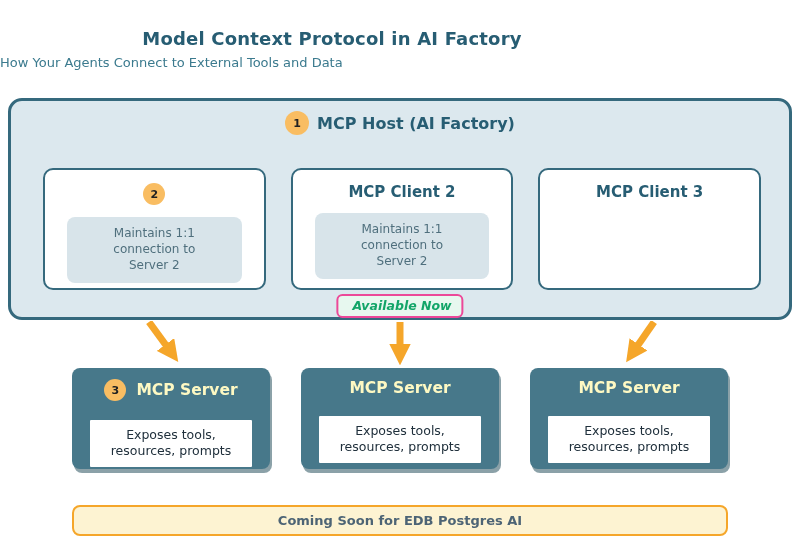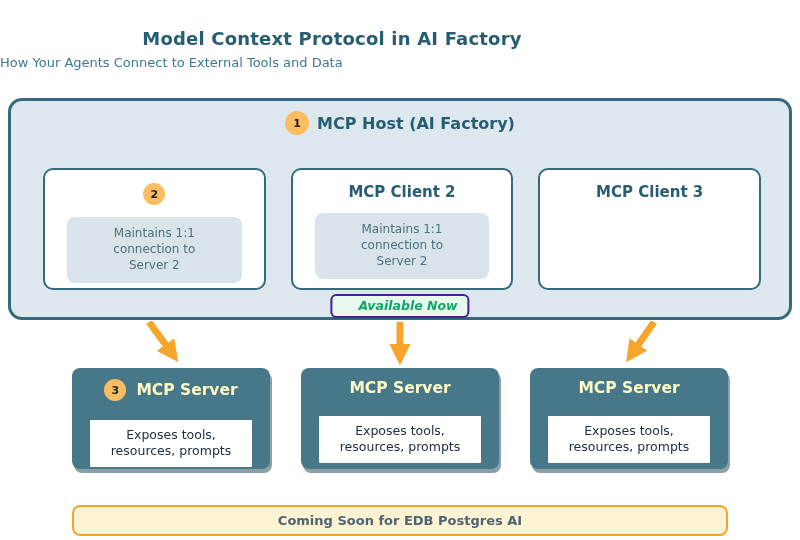--- a/index.html
+++ b/index.html
@@ -51,22 +51,22 @@
     margin: 12px 22px 0 22px; background: #d8e4ea; border-radius: 8px;
     padding: 9px 4px; text-align: center;
   }
   .client-detail {
     display: block; max-width: 104px; margin: 0 auto;
     font-size: 12px; line-height: 1.33; color: #4f6f7d;
   }
 
   .avail-badge {
     position: absolute; left: 50%; transform: translateX(-50%); top: 193px;
-    background: #e7f8ef; border: 2px solid #4c1d95; border-radius: 6px;
-    padding: 2px 10px 3px 26px;
+    background: #e7f8ef; border: 2px solid #ec4899; border-radius: 6px;
+    padding: 2px 10px 3px 14px;
     font-size: 12.5px; font-weight: bold; font-style: italic; color: #12a568;
     white-space: nowrap;
   }
 
   
   .arrows { position: absolute; left: 0; top: 321px; width: 800px; height: 48px; }
 
   
   .servers {
     position: absolute; left: 72px; top: 368px; width: 656px;

